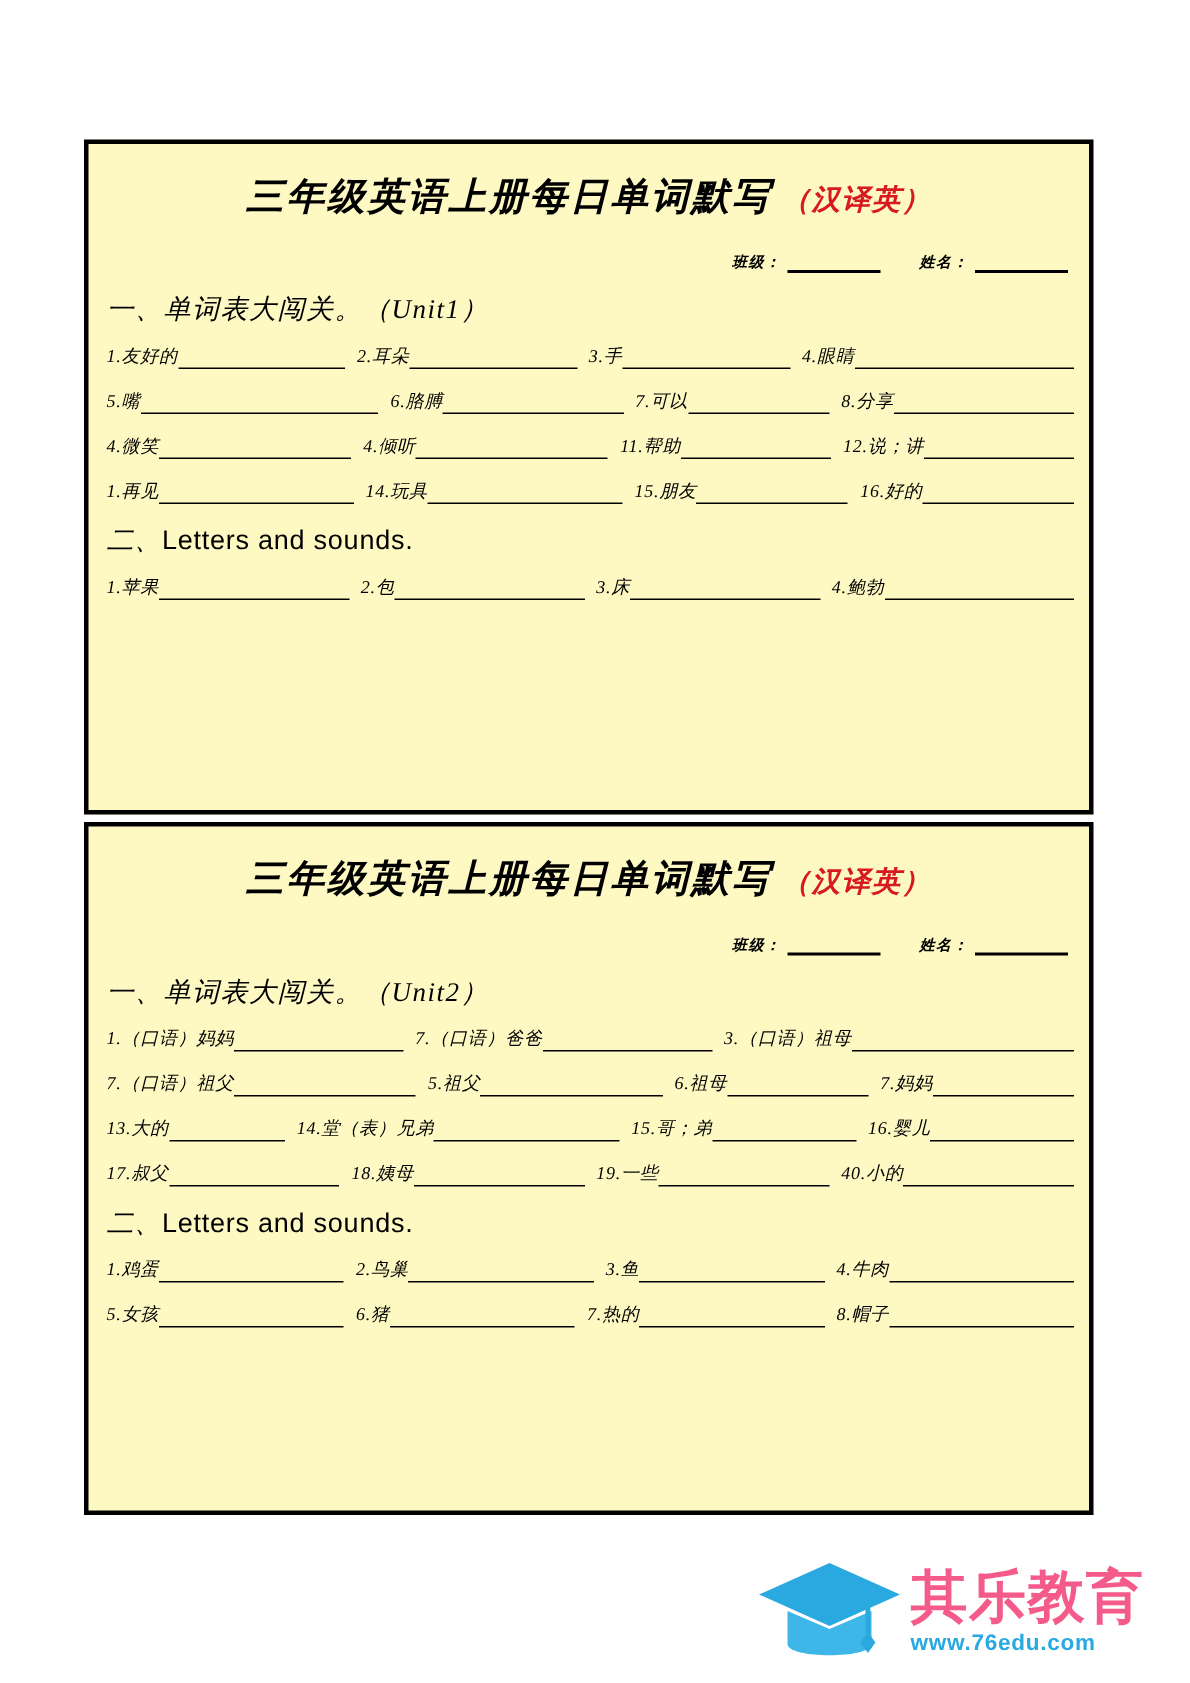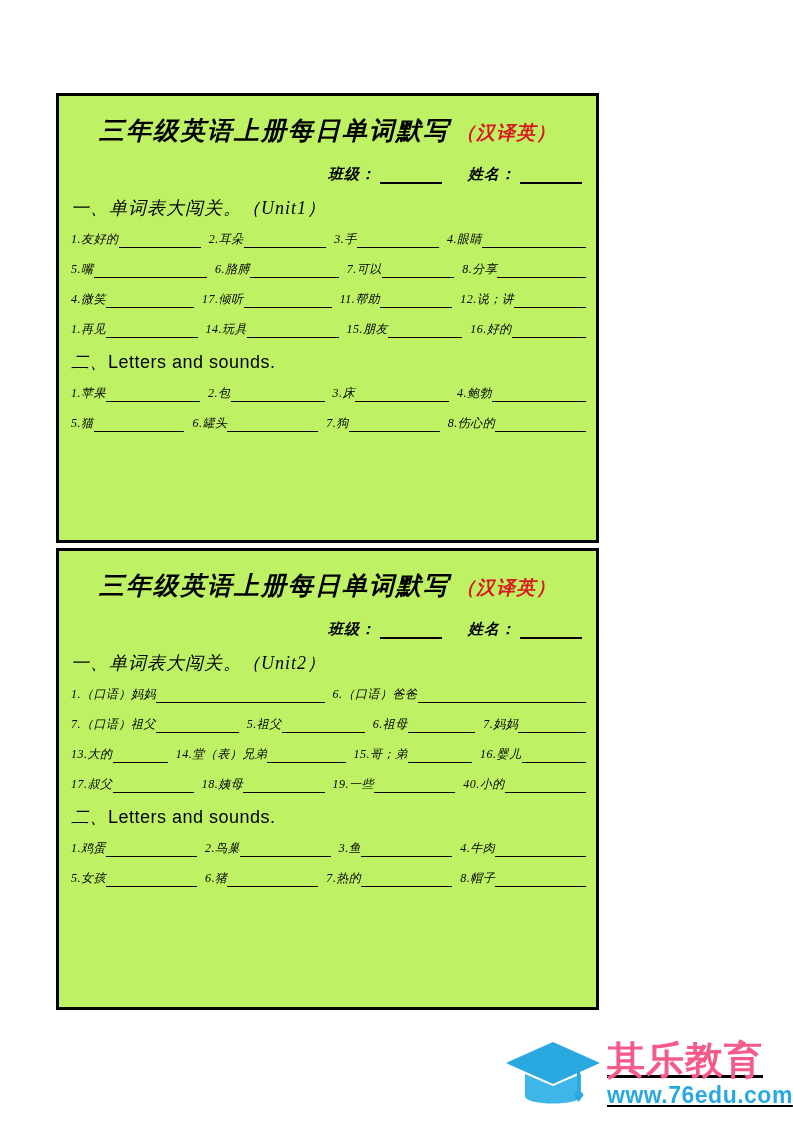--- a/index.html
+++ b/index.html
@@ -20,24 +20,24 @@
     left: 0; top: 0;
     width: 793px;
     height: 1122px;
     background: #fff;
   }
 
   
   .sheet {
     position: absolute;
     left: 56px;
-    width: 543px;
+    width: 673px;
     border: 3px solid #000;
     box-sizing: border-box;
-    background: #bef264;
+    background: #fef9c3;
     padding: 6px 10px 8px 10px;
   }
   #sheet-1 { top: 93px;  height: 450px; }
   #sheet-2 { top: 548px; height: 462px; }
 
   
   .title-row {
     text-align: center;
     padding-top: 12px;
     padding-bottom: 4px;
@@ -62,21 +62,21 @@
   }
 
   
   .meta-row {
     display: flex;
     justify-content: flex-end;
     align-items: flex-end;
     padding-right: 4px;
     padding-top: 14px;
     padding-bottom: 6px;
-    font-size: 15px;
+    font-size: 10px;
     font-weight: bold;
     font-style: italic;
     letter-spacing: 1px;
   }
   .meta-item {
     display: flex;
     align-items: flex-end;
     margin-left: 26px;
     white-space: nowrap;
   }
@@ -155,33 +155,32 @@
     position: relative;
     width: 100px;
     height: 74px;
     flex: 0 0 auto;
   }
   .logo-words {
     display: flex;
     flex-direction: column;
     justify-content: center;
     margin-left: 4px;
-    text-decoration: underline;
   }
   .logo-cn {
     font-family: "Liberation Sans", "DejaVu Sans", sans-serif;
     font-size: 38px;
     font-weight: bold;
     color: #f45b8a;
     letter-spacing: 1px;
     line-height: 1.02;
   }
   .logo-url {
     font-family: "Liberation Sans", "DejaVu Sans", sans-serif;
-    font-size: 23px;
+    font-size: 15px;
     font-weight: bold;
     color: #29a9e0;
     letter-spacing: 0.5px;
     margin-top: 2px;
   }
 </style>
 </head>
 <body>
 
 <div class="page">
@@ -234,21 +233,21 @@
           <span class="item-text">8.分享</span>
           <span class="item-blank"></span>
         </div>
       </div>
       <div class="item-row">
         <div class="item w-md">
           <span class="item-text">4.微笑</span>
           <span class="item-blank"></span>
         </div>
         <div class="item w-md">
-          <span class="item-text">17.倾听</span>
+          <span class="item-text">4.倾听</span>
           <span class="item-blank"></span>
         </div>
         <div class="item w-sm">
           <span class="item-text">11.帮助</span>
           <span class="item-blank"></span>
         </div>
         <div class="item w-sm">
           <span class="item-text">12.说；讲</span>
           <span class="item-blank"></span>
         </div>
@@ -280,38 +279,20 @@
         <div class="item w-md">
           <span class="item-text">2.包</span>
           <span class="item-blank"></span>
         </div>
         <div class="item w-md">
           <span class="item-text">3.床</span>
           <span class="item-blank"></span>
         </div>
         <div class="item w-md">
           <span class="item-text">4.鲍勃</span>
-          <span class="item-blank"></span>
-        </div>
-      </div>
-      <div class="item-row">
-        <div class="item w-md">
-          <span class="item-text">5.猫</span>
-          <span class="item-blank"></span>
-        </div>
-        <div class="item w-md">
-          <span class="item-text">6.罐头</span>
-          <span class="item-blank"></span>
-        </div>
-        <div class="item w-md">
-          <span class="item-text">7.狗</span>
-          <span class="item-blank"></span>
-        </div>
-        <div class="item w-md">
-          <span class="item-text">8.伤心的</span>
           <span class="item-blank"></span>
         </div>
       </div>
     </div>
   <div class="sheet" id="sheet-2">
       <div class="title-row"><span class="title-main">三年级英语上册每日单词默写</span><span class="title-sub">（汉译英）</span></div>
       <div class="meta-row">
         <div class="meta-item">
           <span class="meta-label">班级：</span>
           <span class="meta-blank"></span>
@@ -321,21 +302,25 @@
           <span class="meta-blank"></span>
         </div>
       </div>
       <div class="section-heading">一、单词表大闯关。（Unit2）</div>
       <div class="item-row">
         <div class="item w-md">
           <span class="item-text">1.（口语）妈妈</span>
           <span class="item-blank"></span>
         </div>
         <div class="item w-md">
-          <span class="item-text">6.（口语）爸爸</span>
+          <span class="item-text">7.（口语）爸爸</span>
+          <span class="item-blank"></span>
+        </div>
+        <div class="item w-lg">
+          <span class="item-text">3.（口语）祖母</span>
           <span class="item-blank"></span>
         </div>
       </div>
       <div class="item-row">
         <div class="item w-lg">
           <span class="item-text">7.（口语）祖父</span>
           <span class="item-blank"></span>
         </div>
         <div class="item w-lg">
           <span class="item-text">5.祖父</span>

